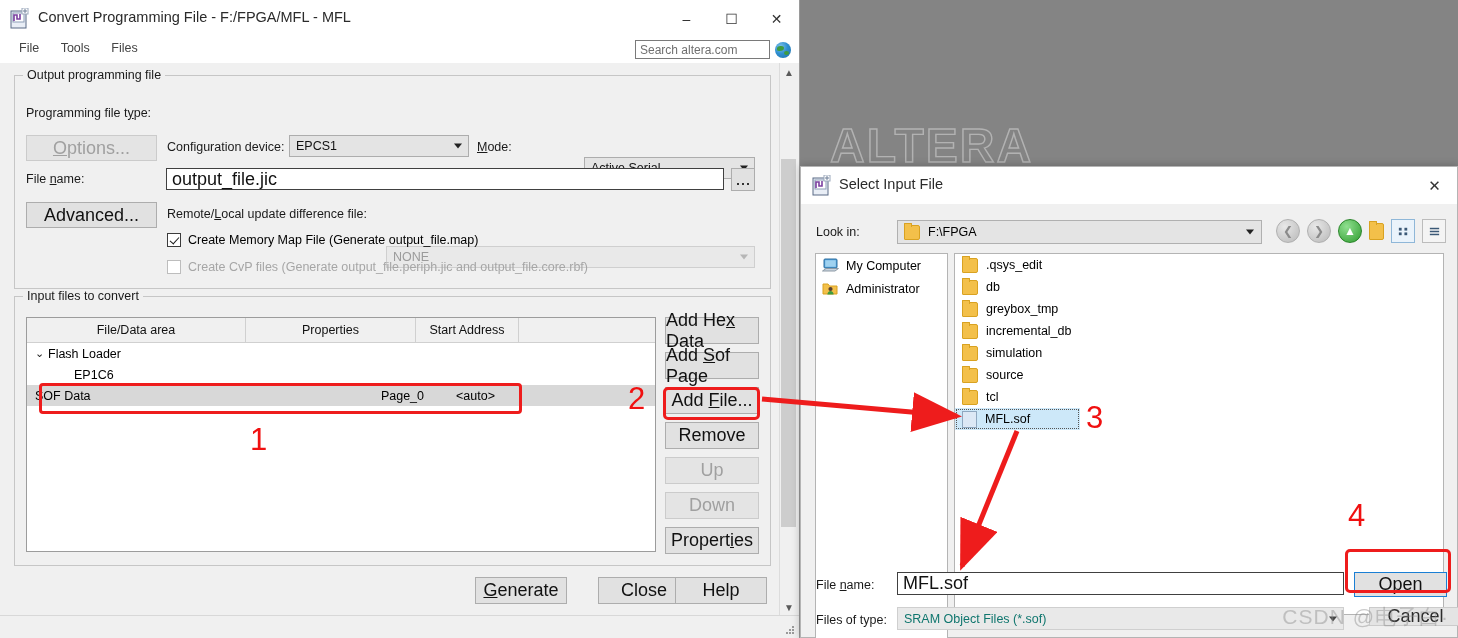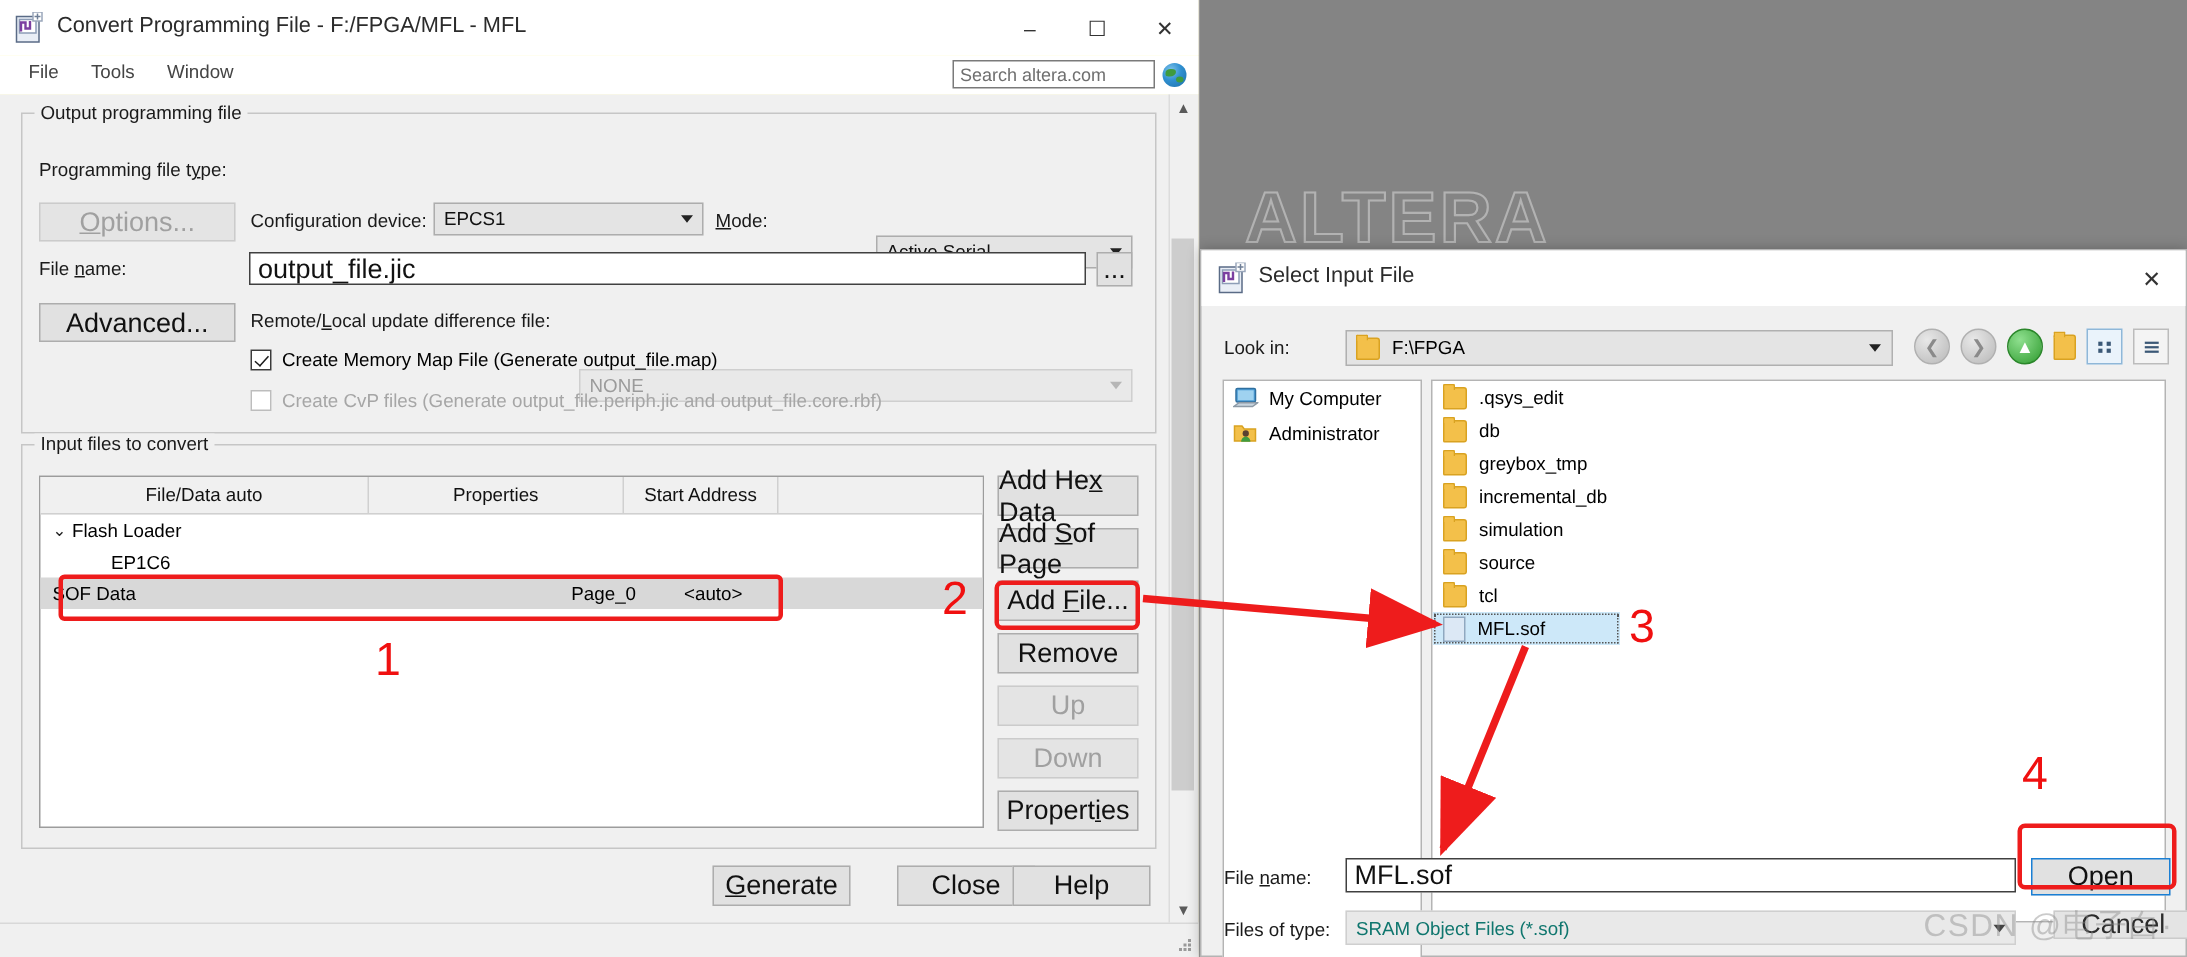--- a/index.html
+++ b/index.html
@@ -17,21 +17,21 @@
     font-family:"Liberation Sans", sans-serif;
     font-size:48px;font-weight:700;letter-spacing:2px;
     color:transparent;
     -webkit-text-stroke:1.4px rgba(255,255,255,.38);
     user-select:none;
   }
 
   
   #main-window{
     position:absolute;left:0;top:0;width:800px;height:638px;
-    background:#fef9c3;border-right:1px solid #9a9a9a;
+    background:#14532d;border-right:1px solid #9a9a9a;
     box-sizing:border-box;
   }
   .titlebar{height:37px;background:#ffffff;position:relative;}
   .title-icon{position:absolute;left:10px;top:8px;width:20px;height:21px;}
   .title-text{position:absolute;left:38px;top:9px;font-size:14.5px;color:#2b2b2b;}
   .win-btns{position:absolute;right:0;top:0;height:37px;display:flex;}
   .win-btn{width:45px;height:37px;display:flex;align-items:center;justify-content:center;color:#333;font-size:14px;}
 
   .menubar{height:26px;background:#ffffff;position:relative;padding-left:10px;}
   .menu-item{display:inline-block;padding:4px 9px;font-size:12.5px;color:#444;}
@@ -172,21 +172,21 @@
     <div class="win-btns">
       <div class="win-btn">–</div>
       <div class="win-btn">☐</div>
       <div class="win-btn close">✕</div>
     </div>
   </div>
 
   <div class="menubar">
     <span class="menu-item">File</span>
     <span class="menu-item">Tools</span>
-    <span class="menu-item">Window</span>
+    <span class="menu-item">Files</span>
     <div class="search-wrap">
       <div class="search-box">Search altera.com</div>
       <div class="globe"></div>
     </div>
   </div>
 
   <div class="client">
 
     <div class="groupbox" style="left:14px;top:12px;width:755px;height:212px;">
       <span class="group-legend">Output programming file</span>
@@ -232,21 +232,21 @@
         <span class="chkbox dim"></span>
         <span class="dimtext">Create CvP files (Generate output_file.periph.jic and output_file.core.rbf)</span>
       </div>
     </div>
 
     <div class="groupbox" style="left:14px;top:233px;width:755px;height:268px;">
       <span class="group-legend">Input files to convert</span>
 
       <div class="table-outer" style="left:11px;top:20px;width:630px;height:235px;">
         <div class="thead">
-          <div class="th" style="width:219px;">File/Data auto</div>
+          <div class="th" style="width:219px;">File/Data area</div>
           <div class="th" style="width:170px;">Properties</div>
           <div class="th" style="width:103px;">Start Address</div>
           <div class="th" style="flex:1;border-right:none;"></div>
         </div>
         <div>
           <div class="trow">
             <div class="c1" style="width:219px;display:flex;align-items:center;">
               <span class="chev">⌄</span>
               <span>Flash Loader</span>
             </div>

